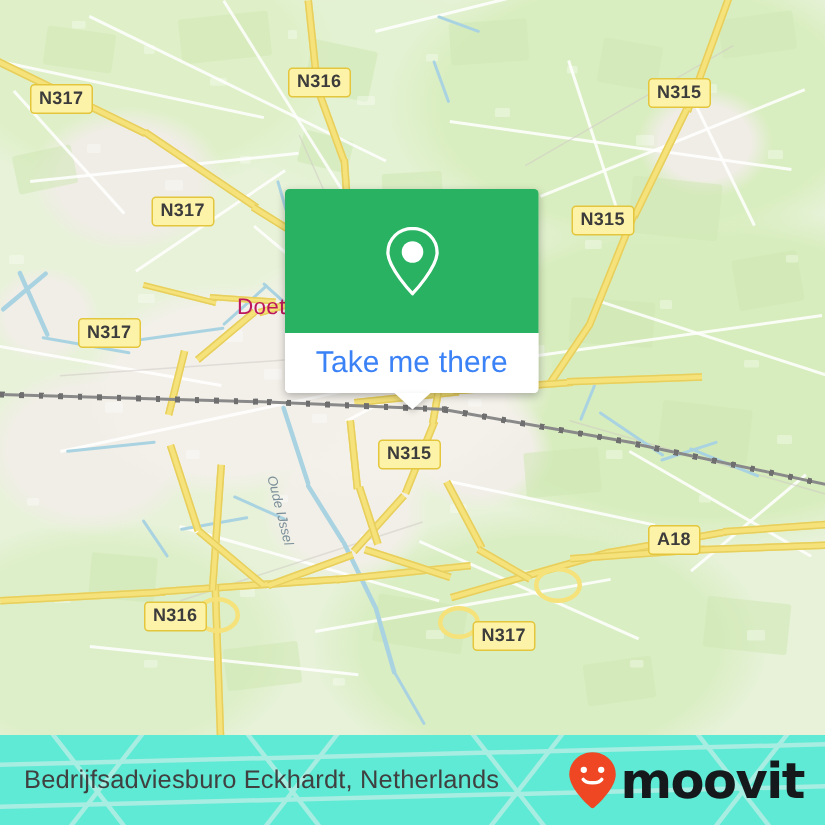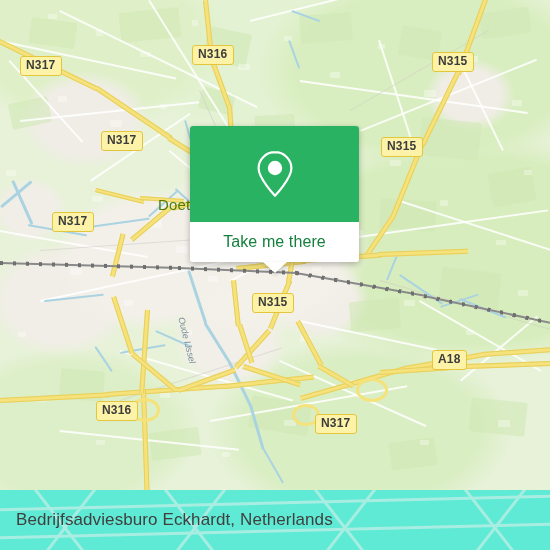--- a/index.html
+++ b/index.html
@@ -72,21 +72,21 @@
     font-weight:bold;
     font-size:12px;
     line-height:15px;
     padding:1px 5px 2px 5px;
     letter-spacing:.2px;
     white-space:nowrap;
     font-family:"Liberation Sans", sans-serif;
   }
   .placelabel{
     position:absolute;
-    color:#4d7c0f;
+    color:#be185d;
     font-size:15px;
     letter-spacing:.2px;
     white-space:nowrap;
     font-family:"Liberation Sans", sans-serif;
   }
   .riverlabel{
     position:absolute;
     color:#7a8e99;
     font-size:9px;
     font-style:italic;
@@ -108,21 +108,21 @@
     border-radius:3px 3px 0 0;
     display:flex;align-items:center;justify-content:center;
   }
   #card-white{
     position:absolute;left:0;top:96px;width:169px;height:40px;
     background:#ffffff;
     border-radius:0 0 3px 3px;
     display:flex;align-items:center;justify-content:center;
   }
   #card-white span{
-    color:#15803d;font-size:16px;letter-spacing:.1px;
+    color:#3b82f6;font-size:20px;letter-spacing:.1px;
     font-family:"Liberation Sans", sans-serif;
   }
   #card-tail{
     position:absolute;left:50%;top:136px;margin-left:-12px;
     width:0;height:0;
     border-left:12px solid transparent;
     border-right:12px solid transparent;
     border-top:11px solid #ffffff;
     filter:drop-shadow(0 2px 2px rgba(0,0,0,.18));
   }
@@ -405,15 +405,24 @@
         <path d="M240 -20 L170 70"></path>
         <path d="M300 -20 L370 70"></path>
         <path d="M390 -20 L320 70"></path>
         <path d="M450 -20 L520 70"></path>
         <path d="M540 -20 L470 70"></path>
         <path d="M-10 20 L560 6"></path>
         <path d="M-10 48 L560 34"></path>
       </g>
     </svg>
     <div id="footer-title">Bedrijfsadviesburo Eckhardt, Netherlands</div>
+    <div id="footer-logo">
+      <svg width="34" height="40" viewBox="0 0 34 40">
+        <path d="M17 1.5 C8.3 1.5 1.5 8.1 1.5 16.2 C1.5 25.4 13.2 36.1 16.1 38.5 C16.6 38.9 17.4 38.9 17.9 38.5 C20.8 36.1 32.5 25.4 32.5 16.2 C32.5 8.1 25.7 1.5 17 1.5 Z" fill="#ef4623"></path>
+        <circle cx="11.2" cy="13.2" r="2.1" fill="#ffffff"></circle>
+        <circle cx="22.8" cy="13.2" r="2.1" fill="#ffffff"></circle>
+        <path d="M10.8 19.6 C12.6 22.6 21.4 22.6 23.2 19.6" stroke="#ffffff" stroke-width="2.3" fill="none" stroke-linecap="round"></path>
+      </svg>
+      <span id="logo-word">moovit</span>
+    </div>
   </div>
 
 </div>
 
 </body></html>

